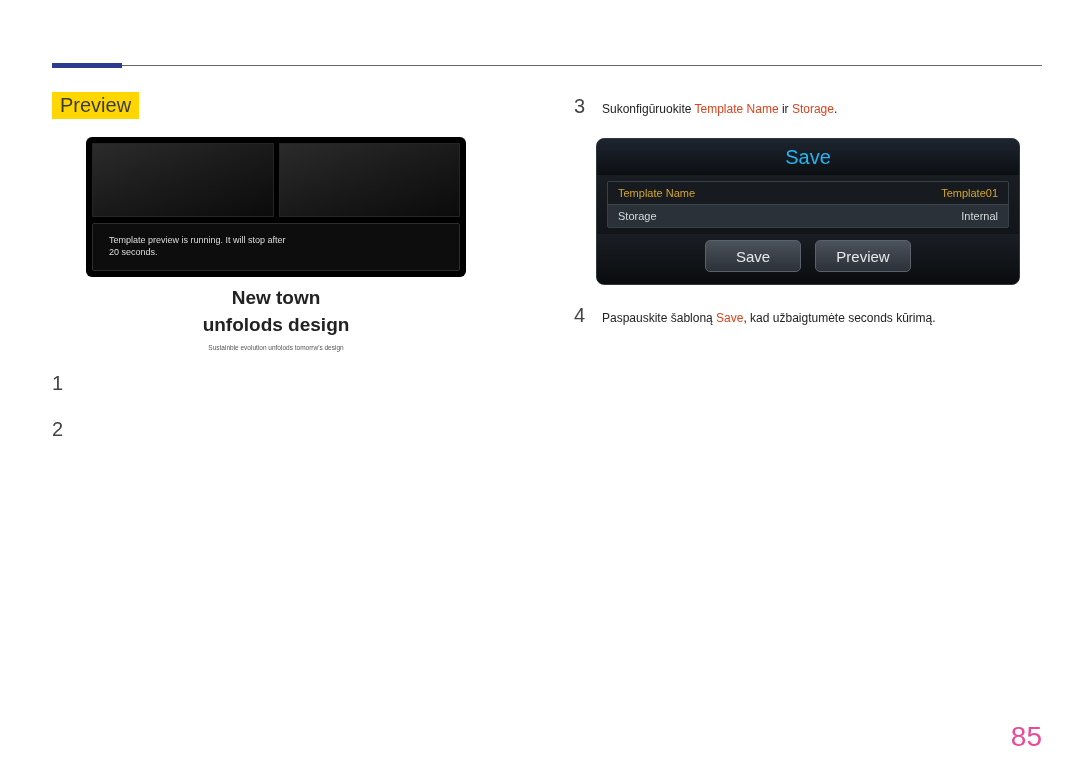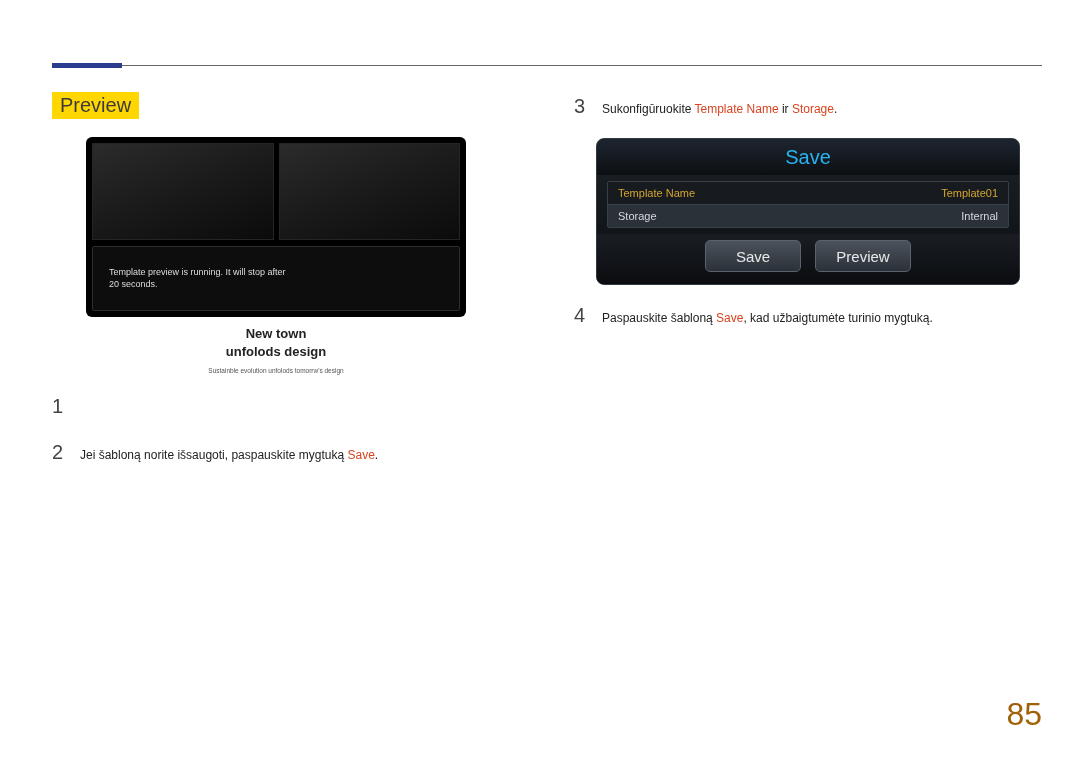--- a/index.html
+++ b/index.html
@@ -22,25 +22,25 @@
   .top-rule-accent {
     position: absolute;
     top: 63px;
     left: 52px;
     width: 70px;
     height: 5px;
     background: #2b3b8e;
   }
   .page-number {
     position: absolute;
-    bottom: 30px;
+    bottom: 10px;
     right: 38px;
-    font-size: 32px;
-    font-weight: 300;
-    color: #a16207;
+    font-size: 28px;
+    font-weight: 300;
+    color: #ec4899;
   }
   .columns {
     position: absolute;
     top: 92px;
     left: 52px;
     right: 38px;
     display: flex;
     gap: 54px;
   }
   .col { flex: 1; }
@@ -49,21 +49,21 @@
     background: #ffd600;
     padding: 2px 8px;
     font-size: 20px;
     color: #3b3b3b;
     margin-bottom: 18px;
     font-weight: 400;
   }
   
   .preview-device {
     width: 380px;
-    height: 180px;
+    height: 140px;
     background: #000;
     border-radius: 6px;
     padding: 6px;
     margin-left: 34px;
     margin-bottom: 8px;
     display: flex;
     flex-direction: column;
   }
   .preview-panes {
     flex: 0 0 58%;
@@ -88,21 +88,21 @@
   .preview-msgbox span {
     color: #ddd;
     font-size: 9px;
     line-height: 1.3;
     max-width: 200px;
   }
   .caption {
     text-align: center;
     margin-left: 34px;
     width: 380px;
-    font-size: 13px;
+    font-size: 19px;
     line-height: 1.4;
     font-weight: 600;
     color: #222;
     margin-top: 4px;
   }
   .caption-sub {
     text-align: center;
     margin-left: 34px;
     width: 380px;
     font-size: 6.5px;
@@ -212,23 +212,20 @@
       <span>unfolods design</span>
     </div>
     <div class="caption-sub">Sustainble evolution unfolods tomorrw's design</div>
 
     <div class="step">
       <span class="step-num">1</span>
     </div>
 
     <div class="step">
       <span class="step-num">2</span>
-      <span>
-        <span>Jei šabloną norite išsaugoti, paspauskite mygtuką </span><span class="hl">Save</span><span>.</span>
-      </span>
     </div>
   </div>
 
   <div class="col">
 
     <div class="step">
       <span class="step-num">3</span>
       <span>
         <span>Sukonfigūruokite </span><span class="hl">Template Name</span><span> ir </span><span class="hl">Storage</span><span>.</span>
       </span>
@@ -248,18 +245,18 @@
       </div>
       <div class="save-buttons">
         <div class="save-btn">Save</div>
         <div class="save-btn">Preview</div>
       </div>
     </div>
 
     <div class="step">
       <span class="step-num">4</span>
       <span>
-        <span>Paspauskite šabloną </span><span class="hl">Save</span><span>, kad užbaigtumėte turinio mygtuką.</span>
+        <span>Paspauskite šabloną </span><span class="hl">Save</span><span>, kad užbaigtumėte seconds kūrimą.</span>
       </span>
     </div>
 
   </div>
 </div>
 
 </body></html>

